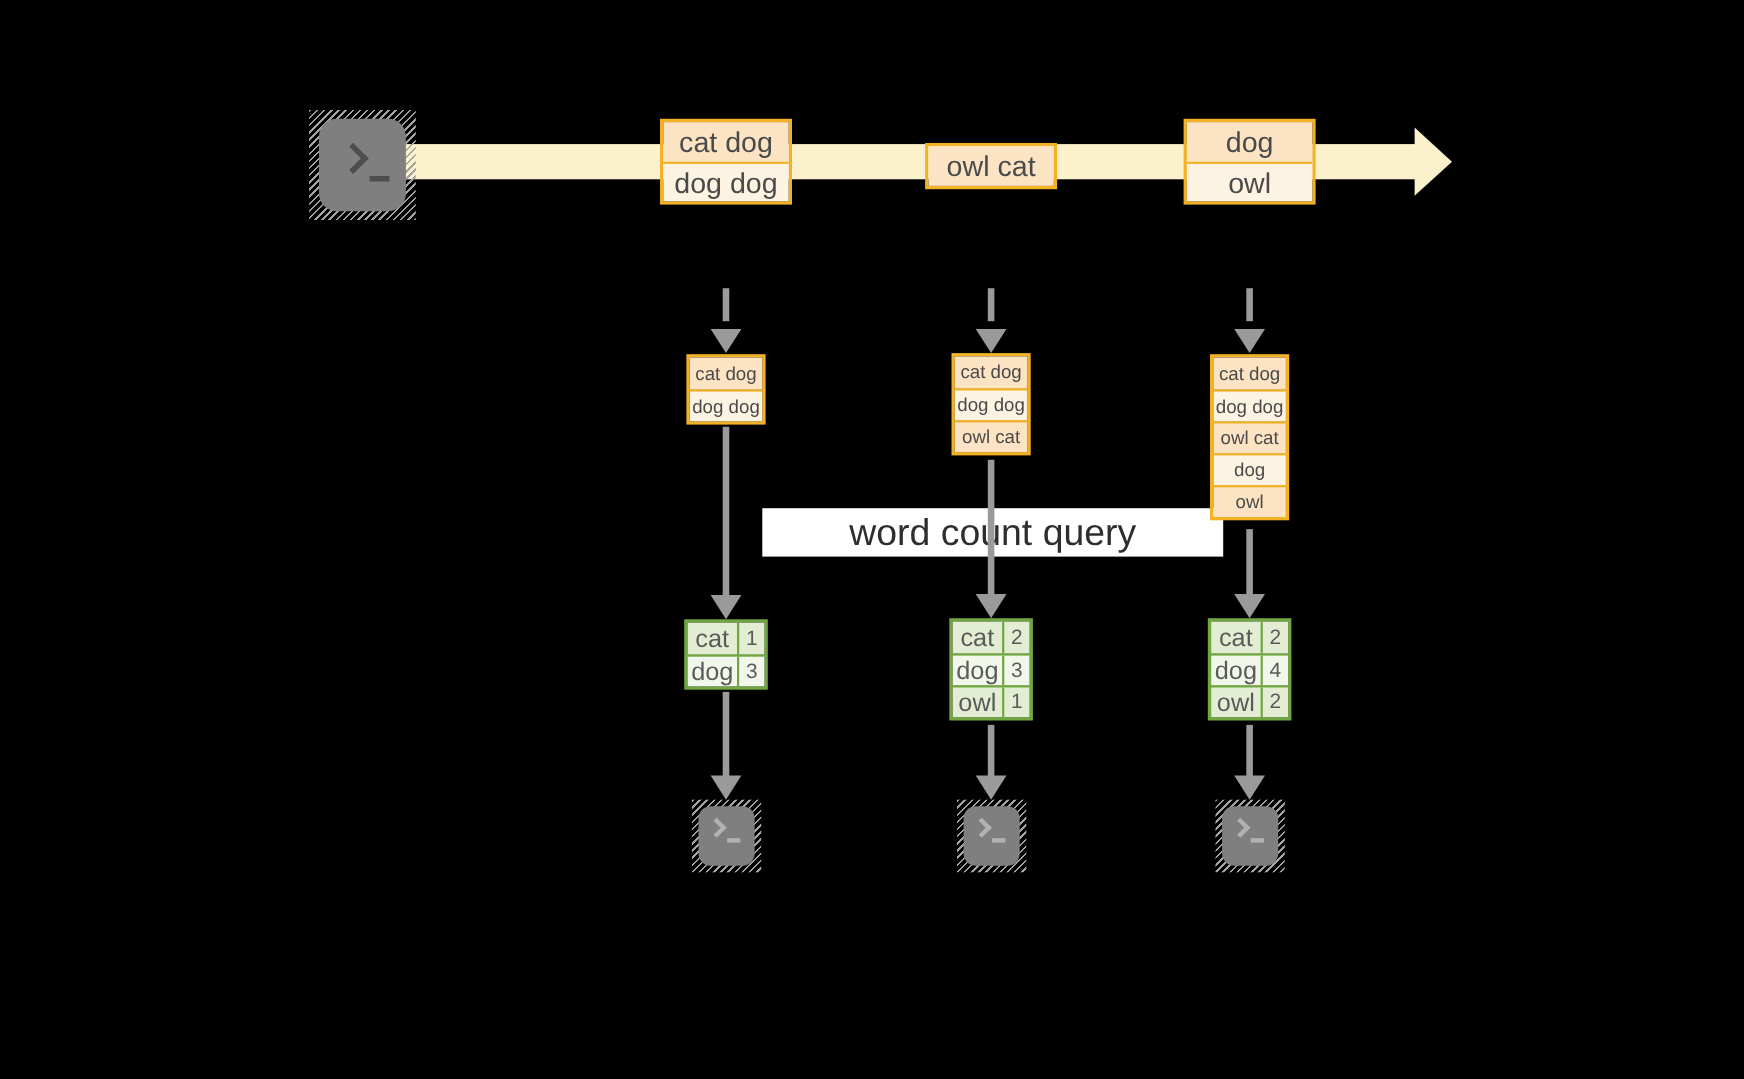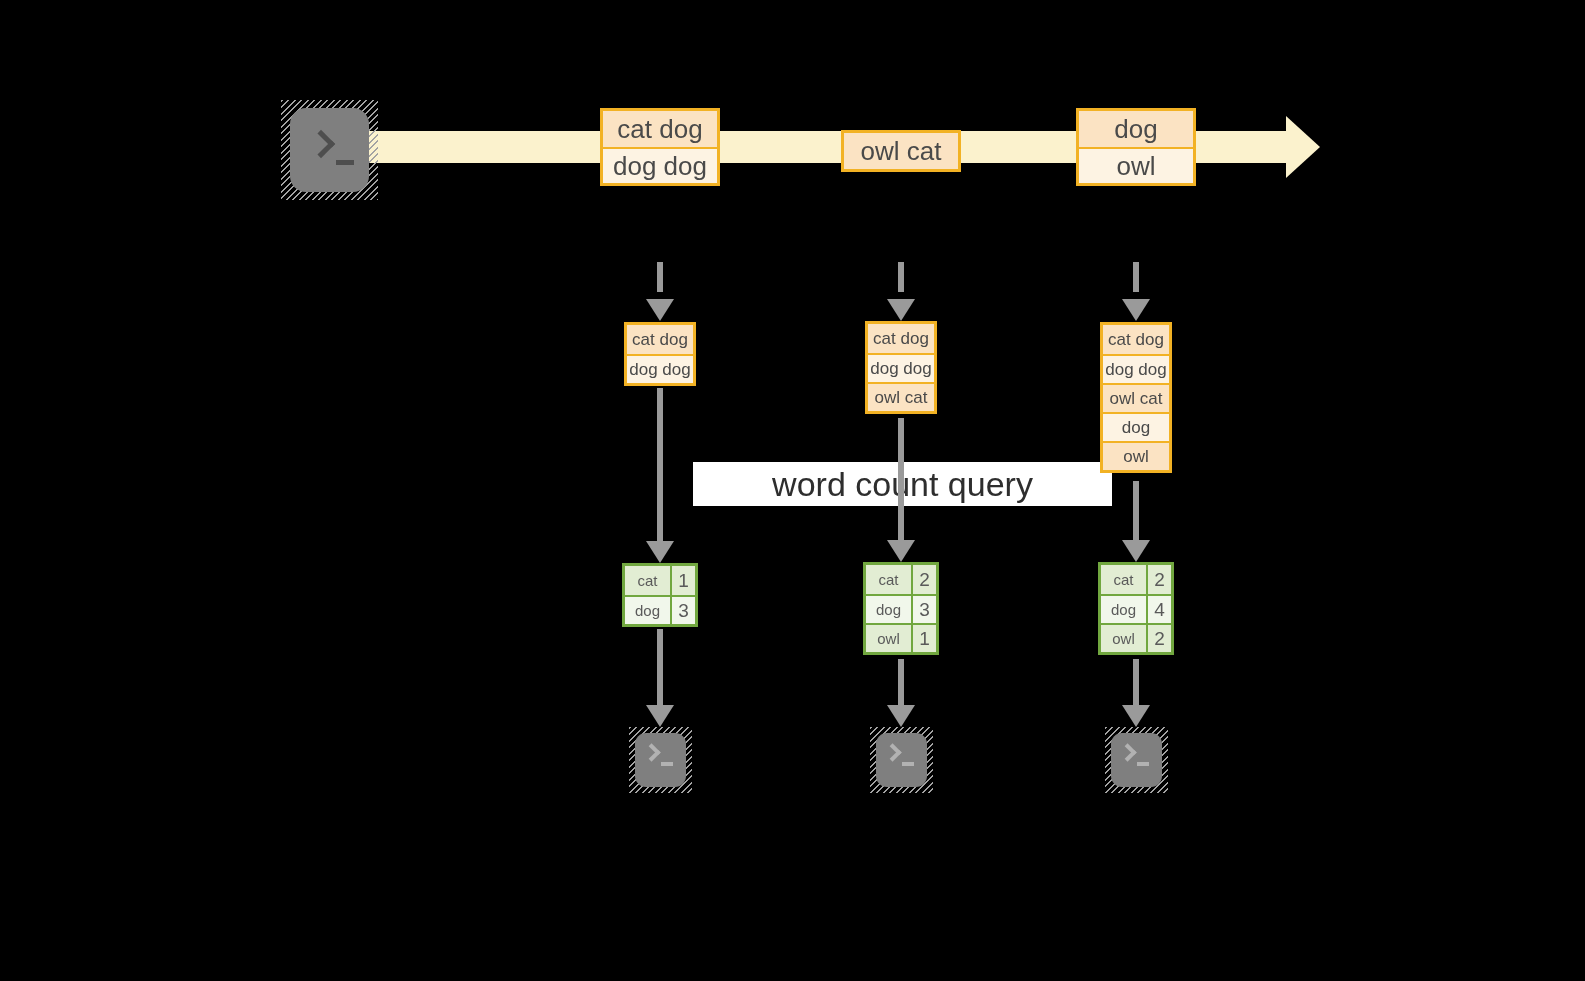--- a/index.html
+++ b/index.html
@@ -34,21 +34,21 @@
   .gold-box .gcell + .gcell { border-top:2px solid #f2b224; }
   .fill-peach { background:#fbe3c3; }
   .fill-cream { background:#fdf3e3; }
   .evt .gcell { height:36px; font-size:26px; }
   .buf .gcell { height:29px; font-size:17px; }
 
   
   .gtable { border:3px solid #71a73f; box-sizing:border-box; z-index:2; }
   .trow { display:flex; height:29px; box-sizing:border-box; }
   .trow + .trow { border-top:2px solid #71a73f; }
-  .wcell { width:45px; display:flex; align-items:center; justify-content:center; color:#5a5a5a; font-size:15px; }
+  .wcell { width:45px; display:flex; align-items:center; justify-content:center; color:#5a5a5a; font-size:23px; }
   .ccell { width:25px; border-left:2px solid #71a73f; display:flex; align-items:center; justify-content:center; color:#5a5a5a; font-size:19px; box-sizing:border-box; }
   .fill-gdark  { background:#e2edd3; }
   .fill-glight { background:#f1f7eb; }
 
   
   .vline { width:6px; background:#9a9a9a; z-index:3; }
   .vhead { width:0; height:0; border-left:14px solid transparent; border-right:14px solid transparent; border-top:22px solid #9a9a9a; z-index:3; }
 
   
   .banner { background:#ffffff; z-index:1; display:flex; align-items:center; justify-content:center; }

